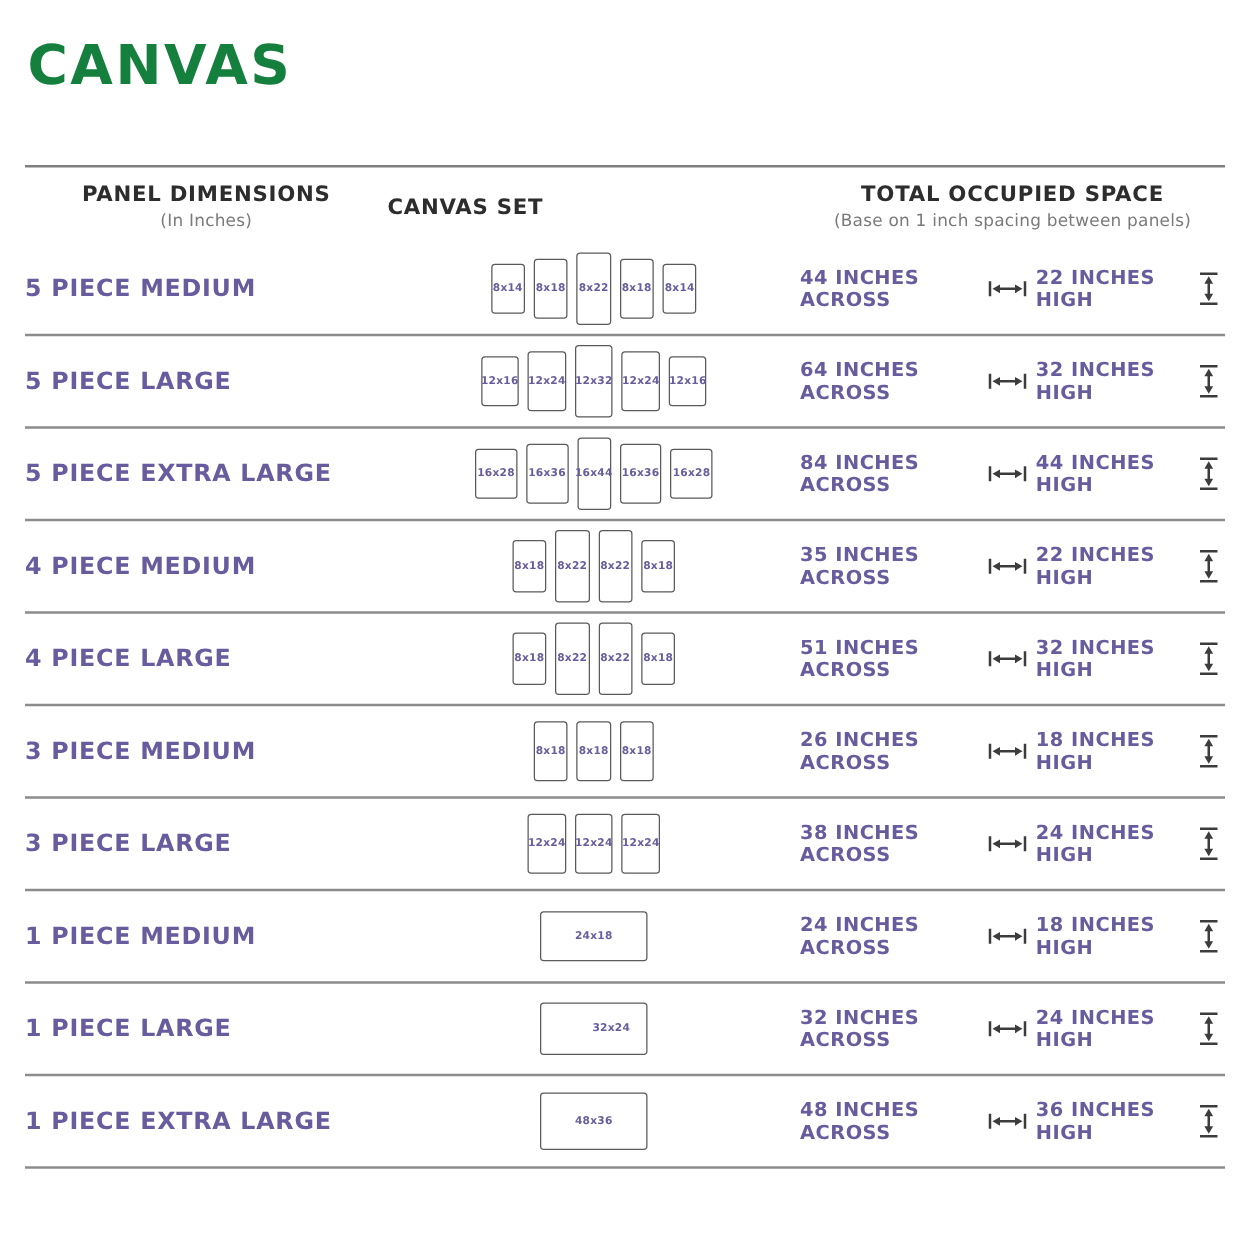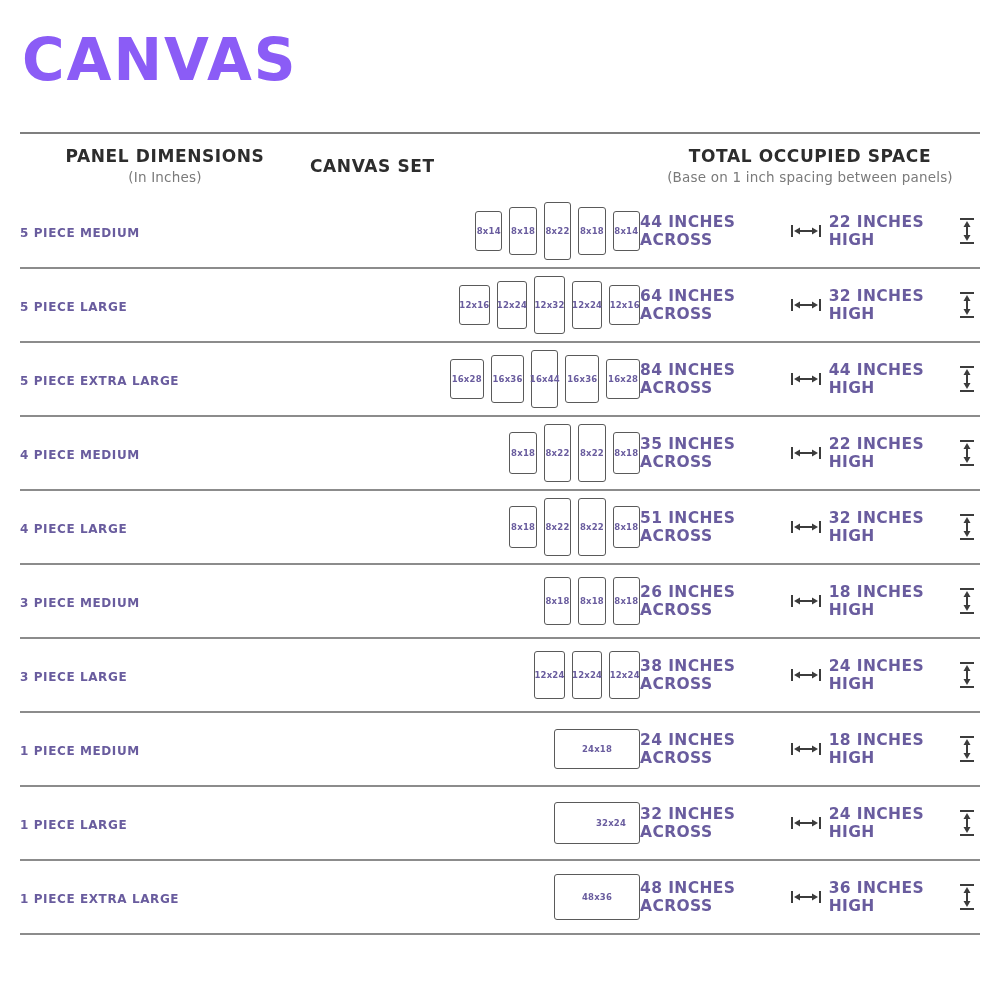--- a/index.html
+++ b/index.html
@@ -7,24 +7,24 @@
     position:relative;
     width:1000px;height:1000px;
     background:#ffffff;
     font-family:"DejaVu Sans","Liberation Sans",sans-serif;
     overflow:hidden;
     box-sizing:border-box;
   }
   .title{
     margin:0;
     padding:30px 16px 0 22px;
-    font-size:58px;
+    font-size:44px;
     font-weight:800;
     letter-spacing:2px;
-    color:#8b5cf6;
+    color:#15803d;
     line-height:1.05;
   }
   .table{
     position:absolute;
     left:20px; right:20px; top:132px;
   }
   .grid-row{
     display:grid;
     grid-template-columns:290px 330px 1fr;
     align-items:center;
@@ -40,25 +40,25 @@
   }
   .col-sub{
     font-size:13.5px;color:#7a7a7a;letter-spacing:.2px;
     font-family:"DejaVu Sans","Liberation Sans",sans-serif;
   }
   .row{
     height:72px;
     border-bottom:2px solid #8c8c8c;
   }
   .set-name{
-    font-size:12px;font-weight:800;letter-spacing:.6px;
+    font-size:19px;font-weight:800;letter-spacing:.6px;
     color:#695c9e;
   }
   .panels{
-    display:flex;align-items:center;justify-content:flex-end;gap:7px;
+    display:flex;align-items:center;justify-content:center;gap:7px;
   }
   .panel{
     display:flex;align-items:center;justify-content:center;
     background:#ffffff;
     border:1.6px solid #5a5a5a;
     border-radius:3px;
     box-sizing:border-box;
   }
   .panel span{
     font-size:8.5px;font-weight:800;color:#695c9e;letter-spacing:.2px;

